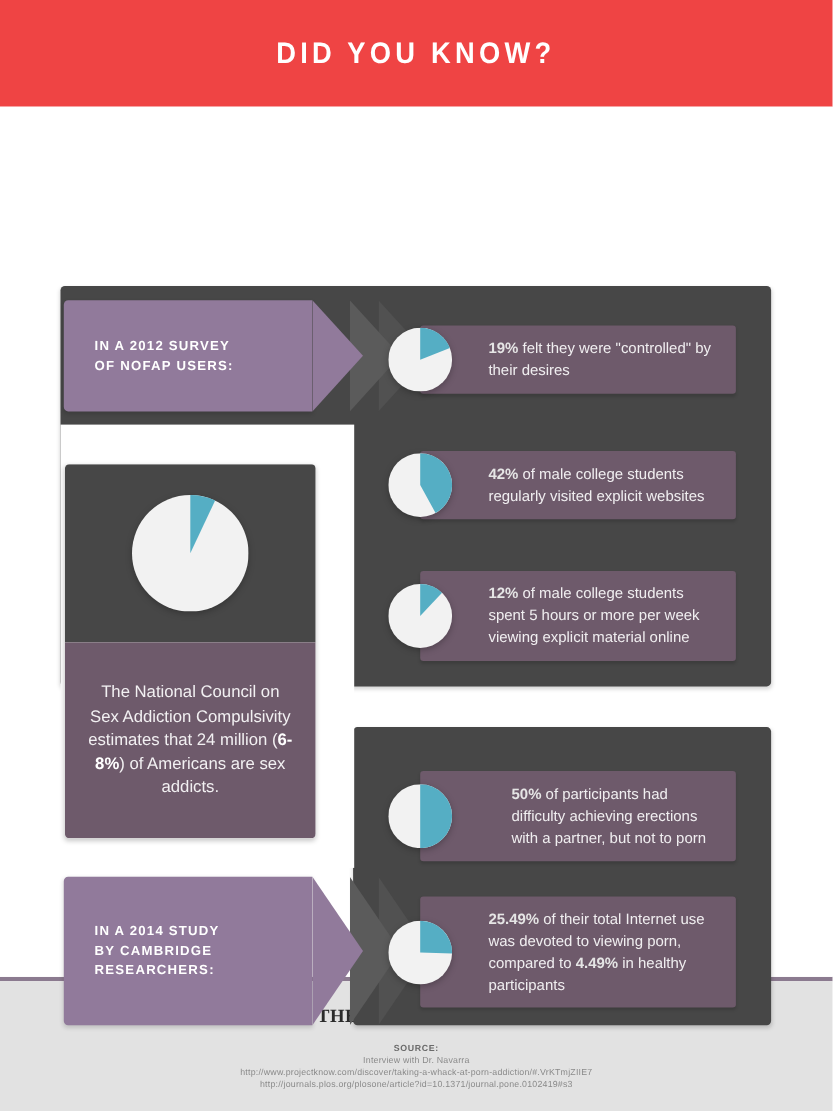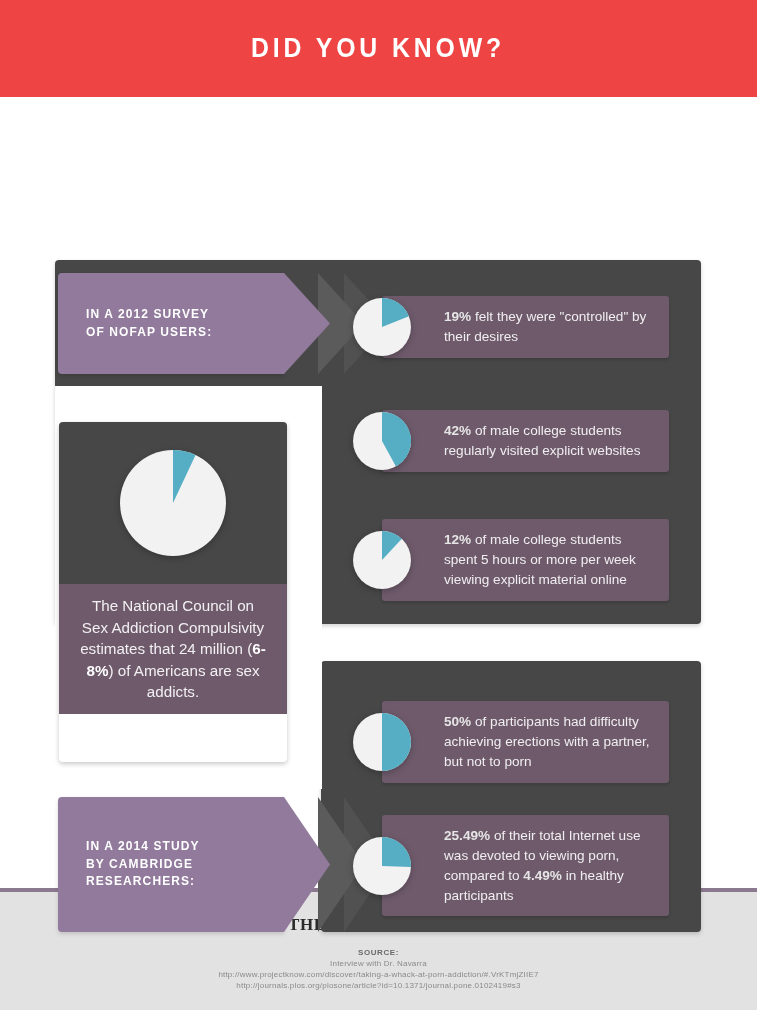--- a/index.html
+++ b/index.html
@@ -71,21 +71,21 @@
   .left-card {
     position:absolute; left:59px; top:325px; width:228px; height:340px;
     border-radius:4px; overflow:hidden; z-index:6;
     box-shadow:0 2px 5px rgba(0,0,0,0.22);
   }
   .left-card-top {
     height:162px; background:#474747;
     display:flex; align-items:center; justify-content:center;
   }
   .left-card-bottom {
-    height:130px; background:#6e5a6b;
+    height:178px; background:#6e5a6b;
     display:flex; align-items:center; justify-content:center;
     padding:8px 18px;
   }
   .left-card-text {
     color:#f2f0f2; font-size:15.2px; line-height:1.42;
     text-align:center;
   }
   .left-card-text b { font-weight:bold; color:#ffffff; }
 
   
@@ -202,21 +202,21 @@
     </div>
   </div>
 
   <div class="stat" style="left:353px; top:604px; width:316px;">
     <span class="pie-wrap">
         <svg class="pie" width="58" height="58" viewBox="0 0 58 58">
        <circle cx="29" cy="29" r="29" fill="#f2f2f2"></circle>
           <path d="M 29 29 L 29 0 A 29 29 0 0 1 29.000000000000004 58 Z" fill="#55aec4"></path>
      </svg>
       </span>
-    <div class="stat-bar" style="margin-left:29px; width:327px; min-height:66px;">
+    <div class="stat-bar" style="margin-left:29px; width:327px; min-height:66px;padding-left:21px;">
       <div class="stat-text"><b>50%</b> of participants had difficulty achieving erections with a partner, but not to porn</div>
     </div>
   </div>
 
   <div class="stat" style="left:353px; top:718px; width:316px;">
     <span class="pie-wrap">
         <svg class="pie" width="58" height="58" viewBox="0 0 58 58">
        <circle cx="29" cy="29" r="29" fill="#f2f2f2"></circle>
           <path d="M 29 29 L 29 0 A 29 29 0 0 1 57.98625687192062 29.892699588347103 Z" fill="#55aec4"></path>
      </svg>

